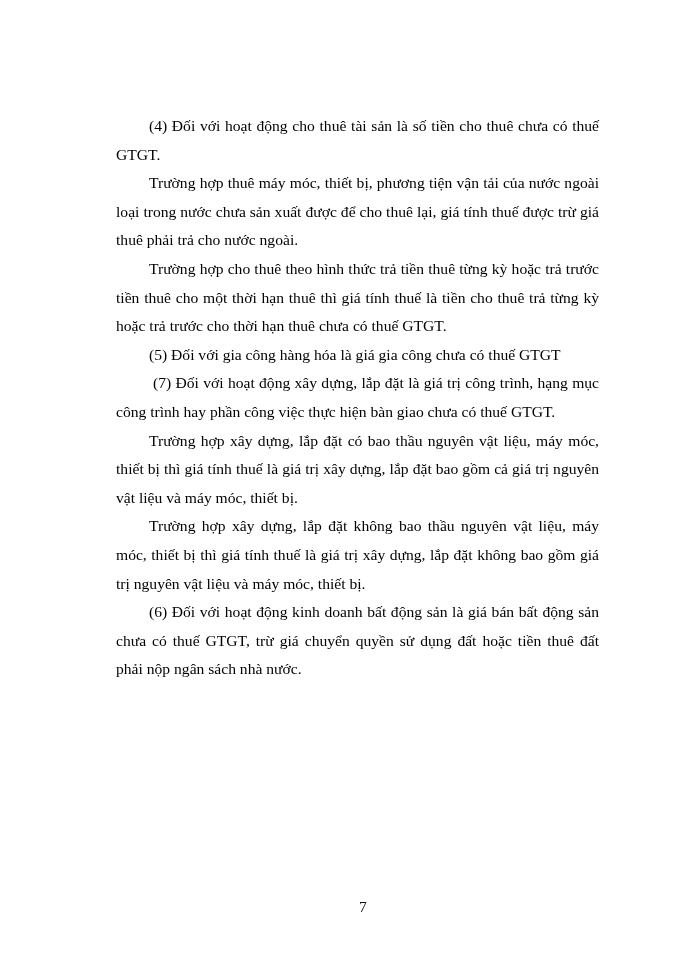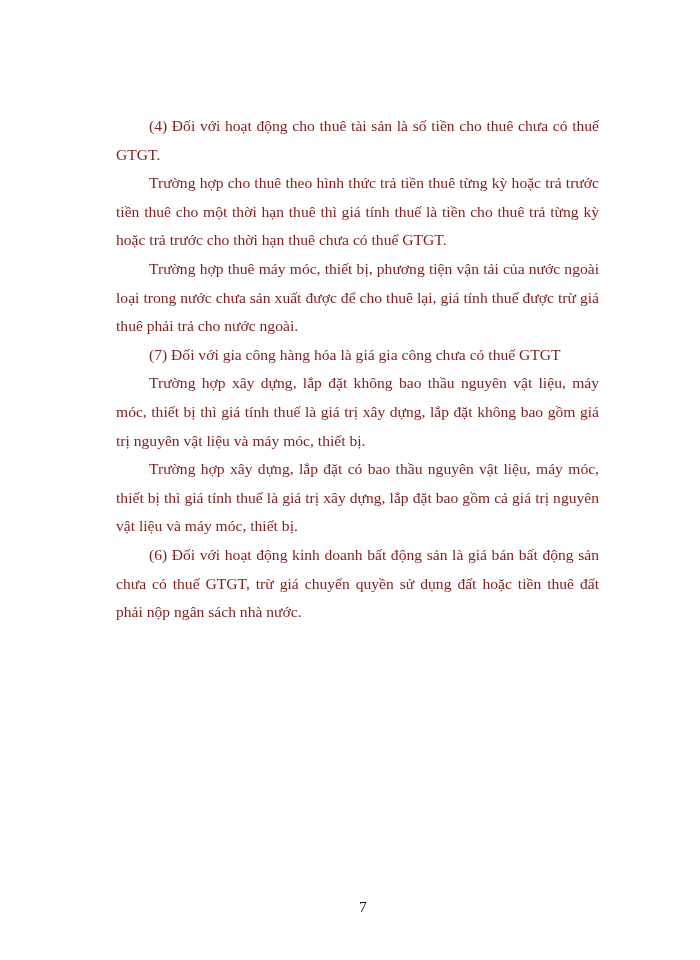--- a/index.html
+++ b/index.html
@@ -5,21 +5,21 @@
   html, body { margin: 0; padding: 0; background: #ffffff; }
   body { width: 700px; height: 960px; position: relative; overflow: hidden; }
   .page {
     position: absolute;
     left: 116px;
     top: 112px;
     width: 483px;
     font-family: "Liberation Serif", serif;
     font-size: 15.6px;
     line-height: 28.6px;
-    color: #7f1d1d;
+    color: #000000;
   }
   .para {
     margin: 0;
     text-align: justify;
     text-indent: 33px;
   }
   .para.extra-indent { text-indent: 37px; }
   .page-number {
     position: absolute;
     top: 898px;
@@ -31,21 +31,22 @@
     color: #111;
     padding-left: 26px;
     box-sizing: border-box;
   }
 </style>
 </head>
 <body>
 
 <div class="page">
   <p class="para">(4) Đối với hoạt động cho thuê tài sản là số tiền cho thuê chưa có thuế GTGT.</p>
+  <p class="para">Trường hợp thuê máy móc, thiết bị, phương tiện vận tải của nước ngoài loại trong nước chưa sản xuất được để cho thuê lại, giá tính thuế được trừ giá thuê phải trả cho nước ngoài.</p>
   <p class="para">Trường hợp cho thuê theo hình thức trả tiền thuê từng kỳ hoặc trả trước tiền thuê cho một thời hạn thuê thì giá tính thuế là tiền cho thuê trả từng kỳ hoặc trả trước cho thời hạn thuê chưa có thuế GTGT.</p>
-  <p class="para">Trường hợp thuê máy móc, thiết bị, phương tiện vận tải của nước ngoài loại trong nước chưa sản xuất được để cho thuê lại, giá tính thuế được trừ giá thuê phải trả cho nước ngoài.</p>
-  <p class="para">(7) Đối với gia công hàng hóa là giá gia công chưa có thuế GTGT</p>
+  <p class="para">(5) Đối với gia công hàng hóa là giá gia công chưa có thuế GTGT</p>
+  <p class="para extra-indent">(7) Đối với hoạt động xây dựng, lắp đặt là giá trị công trình, hạng mục công trình hay phần công việc thực hiện bàn giao chưa có thuế GTGT.</p>
+  <p class="para">Trường hợp xây dựng, lắp đặt có bao thầu nguyên vật liệu, máy móc, thiết bị thì giá tính thuế là giá trị xây dựng, lắp đặt bao gồm cả giá trị nguyên vật liệu và máy móc, thiết bị.</p>
   <p class="para">Trường hợp xây dựng, lắp đặt không bao thầu nguyên vật liệu, máy móc, thiết bị thì giá tính thuế là giá trị xây dựng, lắp đặt không bao gồm giá trị nguyên vật liệu và máy móc, thiết bị.</p>
-  <p class="para">Trường hợp xây dựng, lắp đặt có bao thầu nguyên vật liệu, máy móc, thiết bị thì giá tính thuế là giá trị xây dựng, lắp đặt bao gồm cả giá trị nguyên vật liệu và máy móc, thiết bị.</p>
   <p class="para">(6) Đối với hoạt động kinh doanh bất động sản là giá bán bất động sản chưa có thuế GTGT, trừ giá chuyển quyền sử dụng đất hoặc tiền thuê đất phải nộp ngân sách nhà nước.</p>
 </div>
 
 <div class="page-number">7</div>
 
 </body></html>

